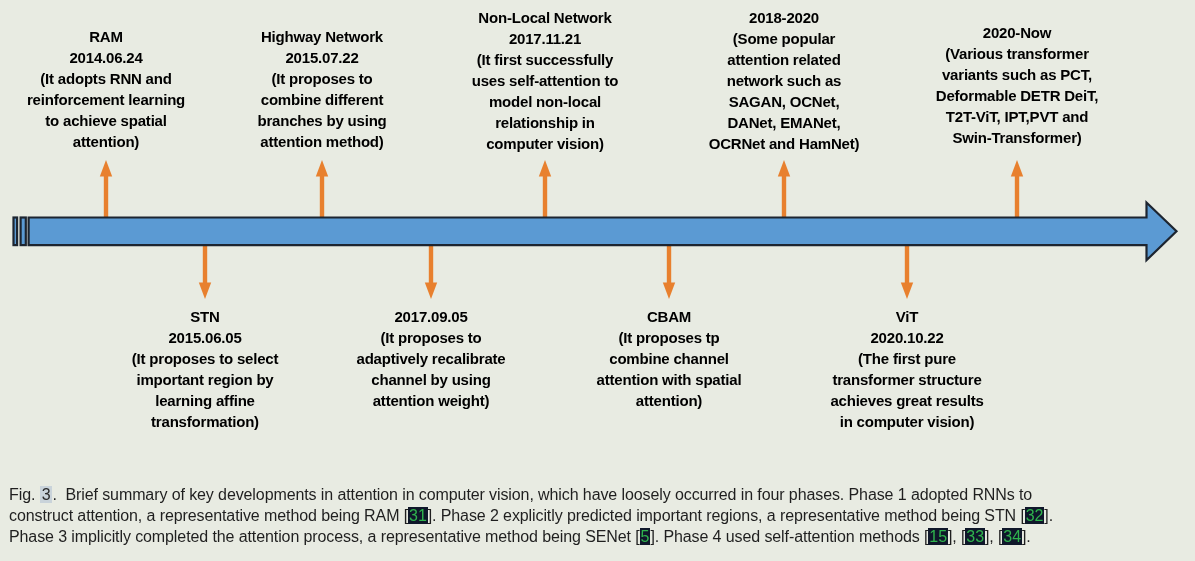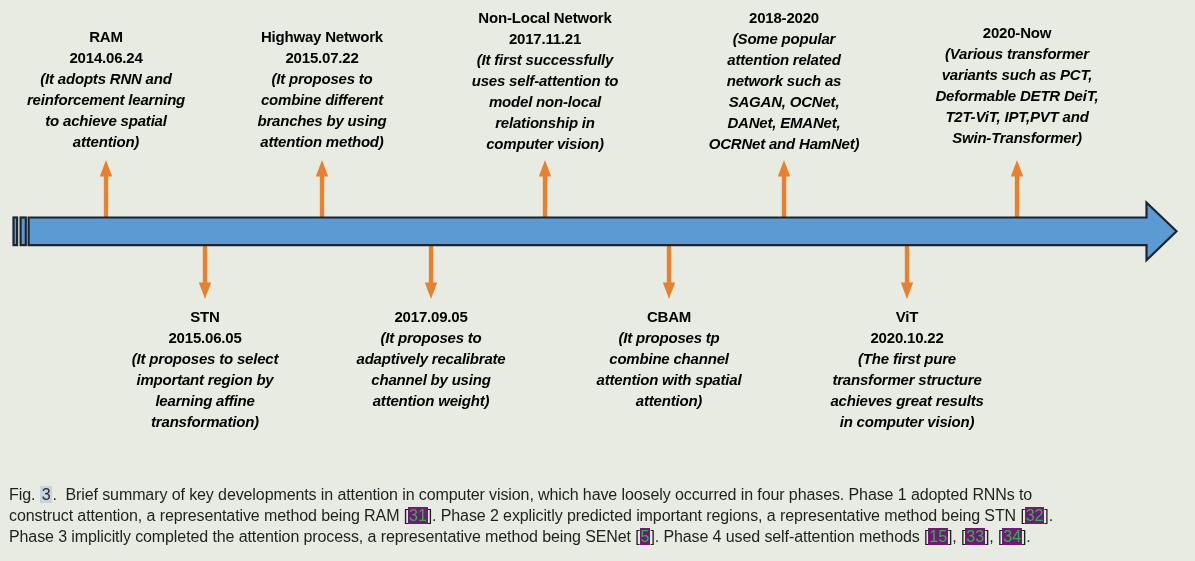--- a/index.html
+++ b/index.html
@@ -20,34 +20,34 @@
   }
   .event {
     position: absolute;
     text-align: center;
     color: #000000;
     font-size: 15px;
     line-height: 21px;
     font-weight: 700;
     letter-spacing: -0.2px;
   }
-  .ev-desc { white-space: pre-line; font-style: italic; }
+  .ev-desc { white-space: pre-line; }
   .caption {
     position: absolute;
     left: 9px; top: 484px;
     width: 1182px;
     font-size: 16px;
     line-height: 21px;
     color: #1f1f1f;
     letter-spacing: -0.1px;
   }
   .cap-line { white-space: pre; }
   .cite-ref {
     color: #2fb34d;
-    background: #701a75;
+    background: #0f172a;
     padding: 0 1px;
   }
   .fig-ref {
     color: #2b2b2b;
     background: #c9d3da;
     padding: 0 2px;
   }
 </style>
 </head>
 <body>

